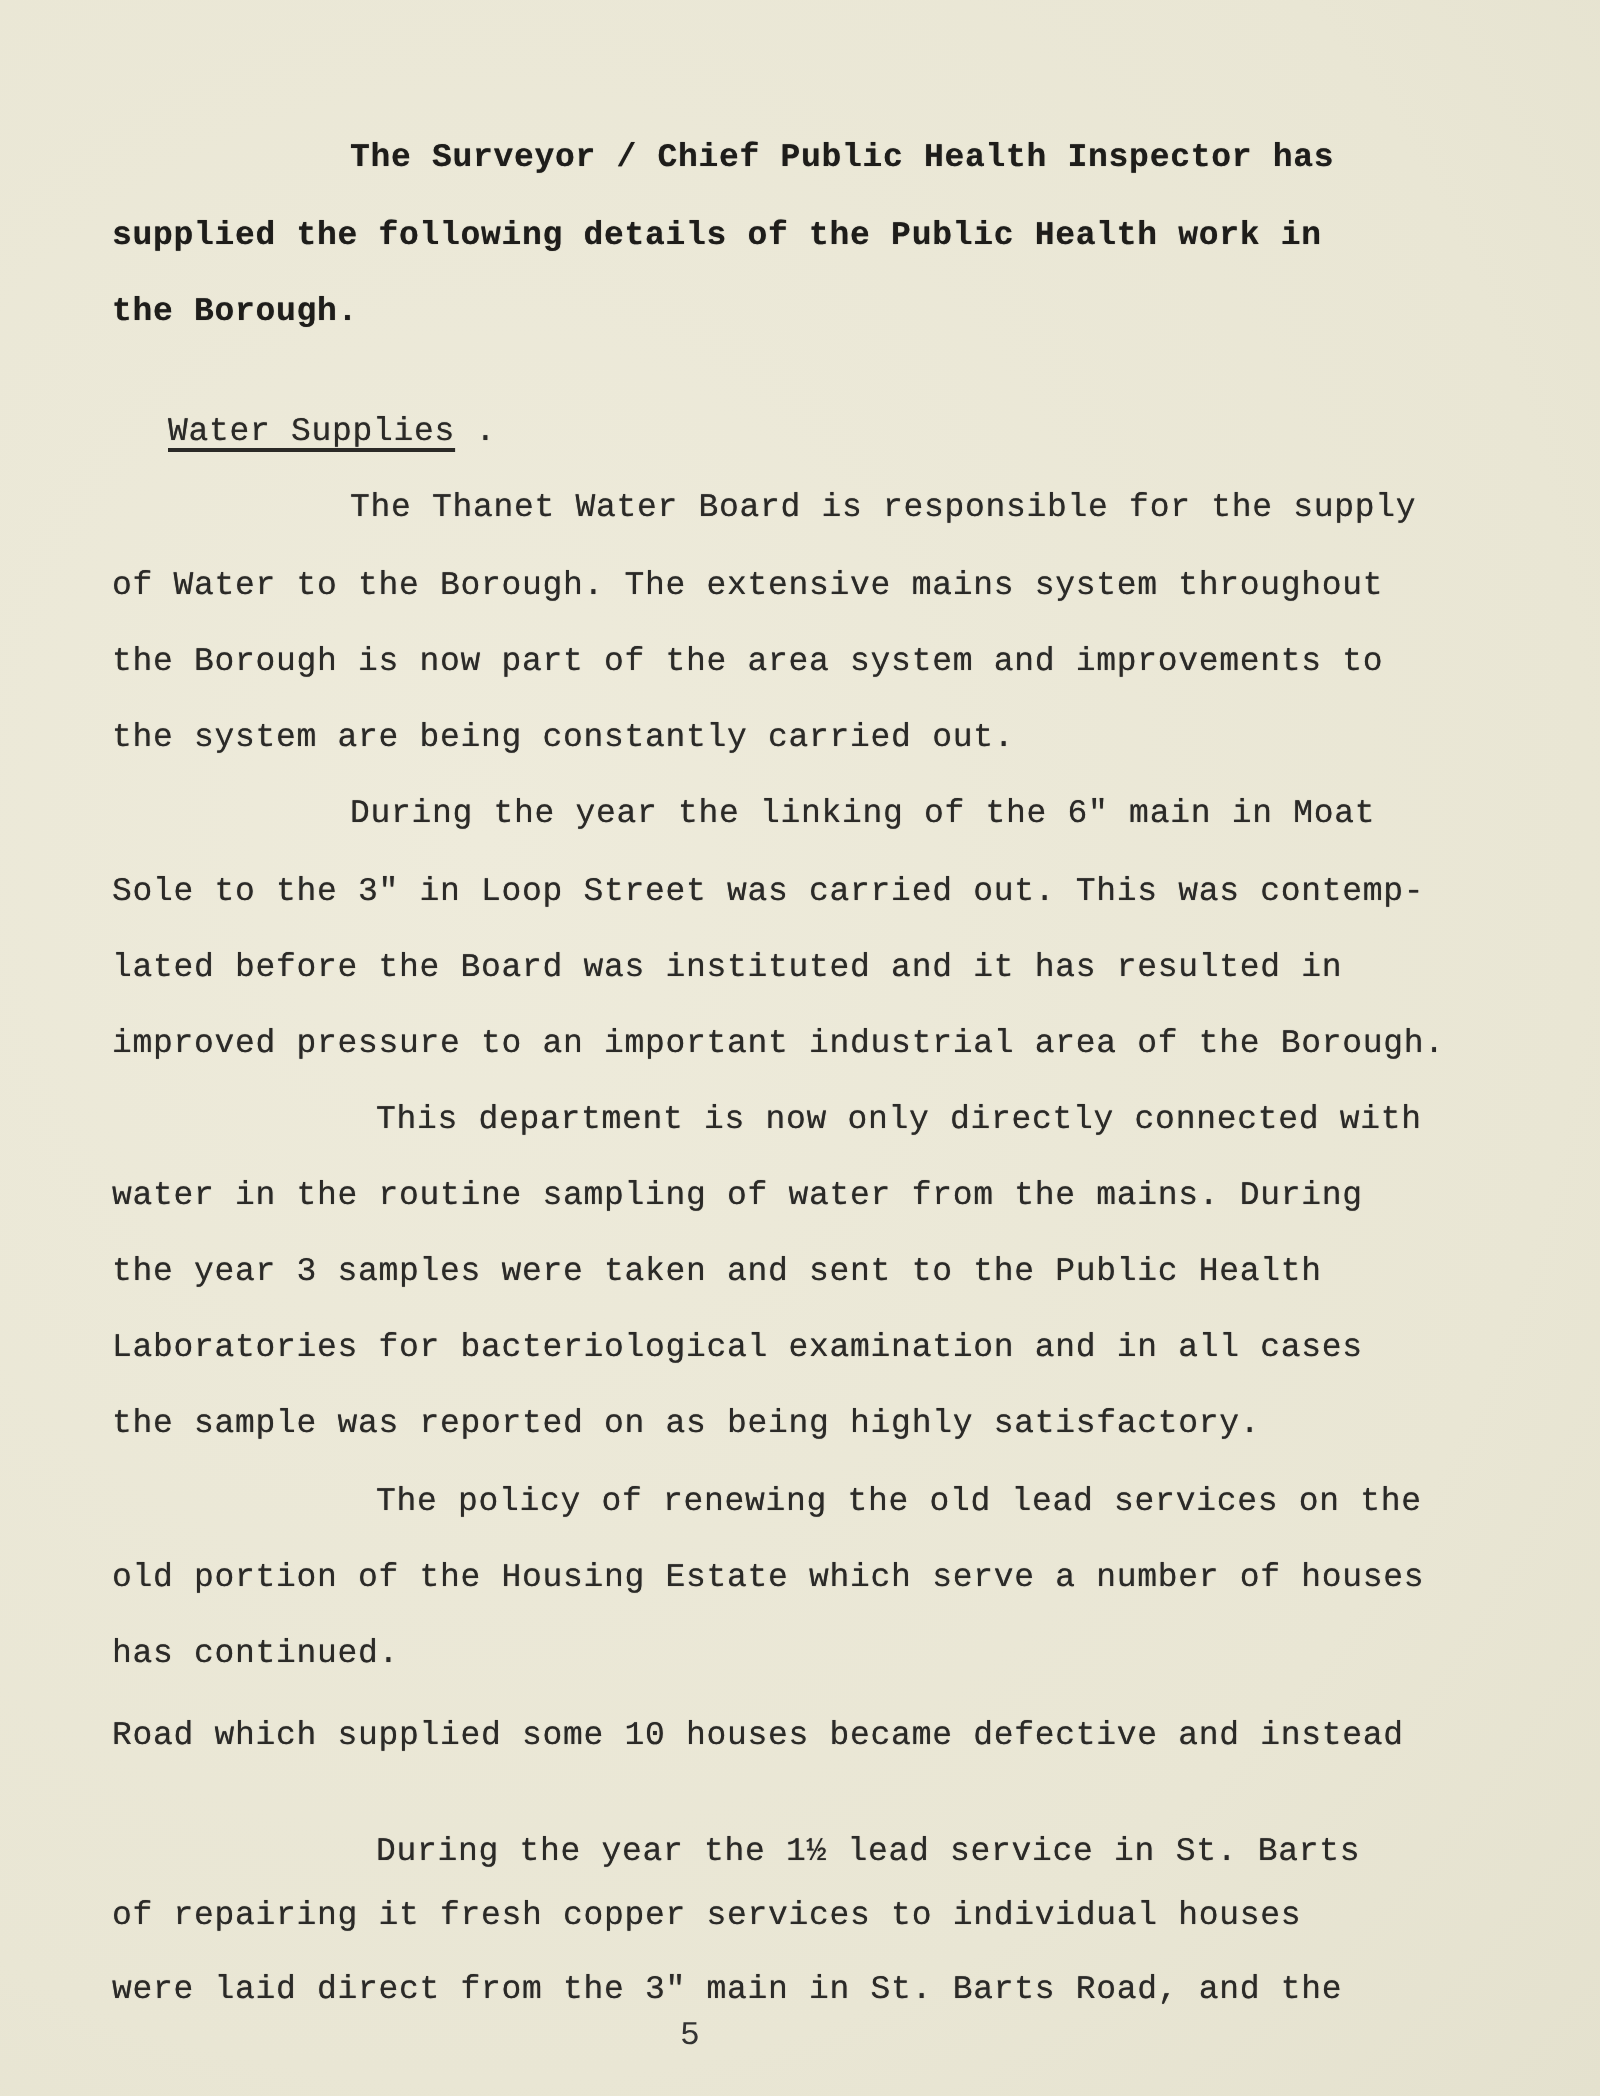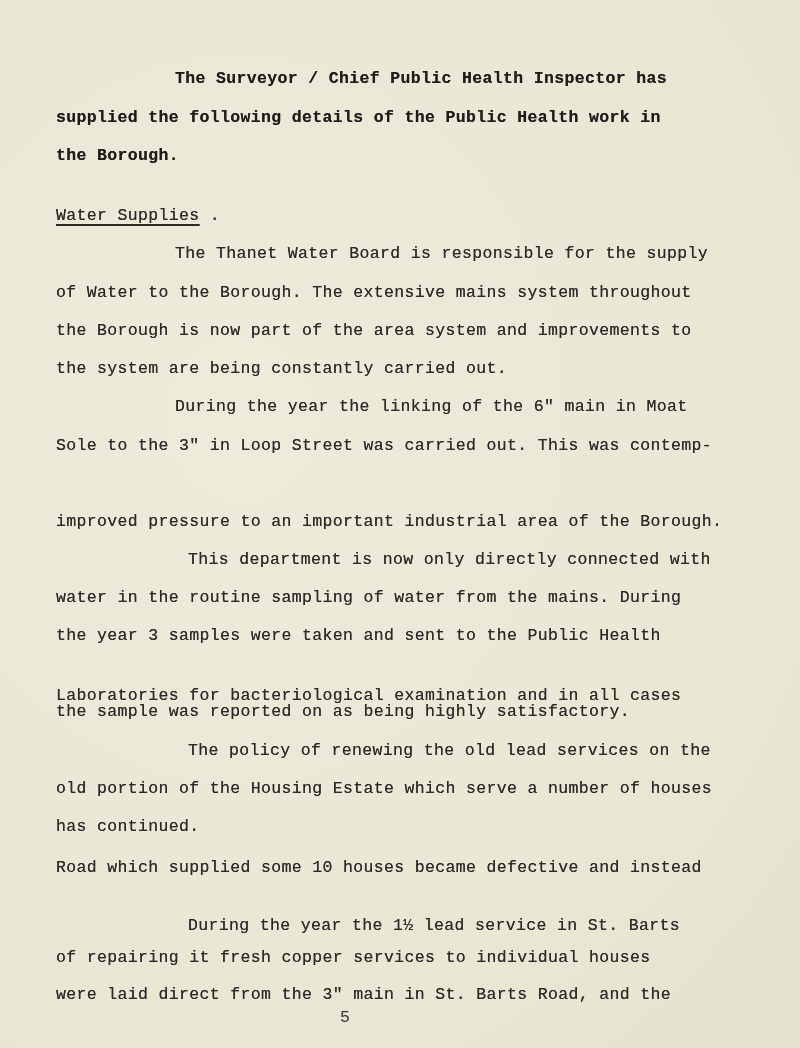--- a/index.html
+++ b/index.html
@@ -32,20 +32,21 @@
       line-height: 20px;
       color: #2b2a27;
       text-shadow: 0 0 0.4px #555;
     }
     .indent { left: 175px; }
     .indent2 { left: 188px; }
     .heading {
       text-decoration: underline;
       text-underline-offset: 4px;
       text-decoration-thickness: 1.5px;
+      margin-left: 28px;
     }
     .bold { color: #1e1d1a; font-weight: bold; }
     .page-number {
       position: absolute;
       left: 340px;
       top: 1008px;
       font-size: 16.5px;
       color: #333;
     }
   </style>
@@ -60,26 +61,27 @@
 
   <div class="line" style="top:206px;"><span class="heading">Water Supplies</span><span> .</span></div>
 
   <div class="line indent" style="top:244px;">The Thanet Water Board is responsible for the supply</div>
   <div class="line" style="top:283px;">of Water to the Borough. The extensive mains system throughout</div>
   <div class="line" style="top:321px;">the Borough is now part of the area system and improvements to</div>
   <div class="line" style="top:359px;">the system are being constantly carried out.</div>
 
   <div class="line indent" style="top:397px;">During the year the linking of the 6" main in Moat</div>
   <div class="line" style="top:436px;">Sole to the 3" in Loop Street was carried out. This was contemp-</div>
+  <div class="line" style="top:474px;">lated before the Board was instituted and it has resulted in</div>
   <div class="line" style="top:512px;">improved pressure to an important industrial area of the Borough.</div>
 
   <div class="line indent2" style="top:550px;">This department is now only directly connected with</div>
   <div class="line" style="top:588px;">water in the routine sampling of water from the mains. During</div>
   <div class="line" style="top:626px;">the year 3 samples were taken and sent to the Public Health</div>
-  <div class="line" style="top:664px;margin-top:22px;">Laboratories for bacteriological examination and in all cases</div>
+  <div class="line" style="top:664px;">Laboratories for bacteriological examination and in all cases</div>
   <div class="line indent2" style="top:741px;">The policy of renewing the old lead services on the</div>
 
   <div class="line" style="top:702px;">the sample was reported on as being highly satisfactory.</div>
   <div class="line" style="top:779px;">old portion of the Housing Estate which serve a number of houses</div>
   <div class="line" style="top:817px;">has continued.</div>
 
   <div class="line indent2" style="top:916px;">During the year the 1½ lead service in St. Barts</div>
   <div class="line" style="top:858px;">Road which supplied some 10 houses became defective and instead</div>
   <div class="line" style="top:948px;">of repairing it fresh copper services to individual houses</div>
   <div class="line" style="top:985px;">were laid direct from the 3" main in St. Barts Road, and the</div>

